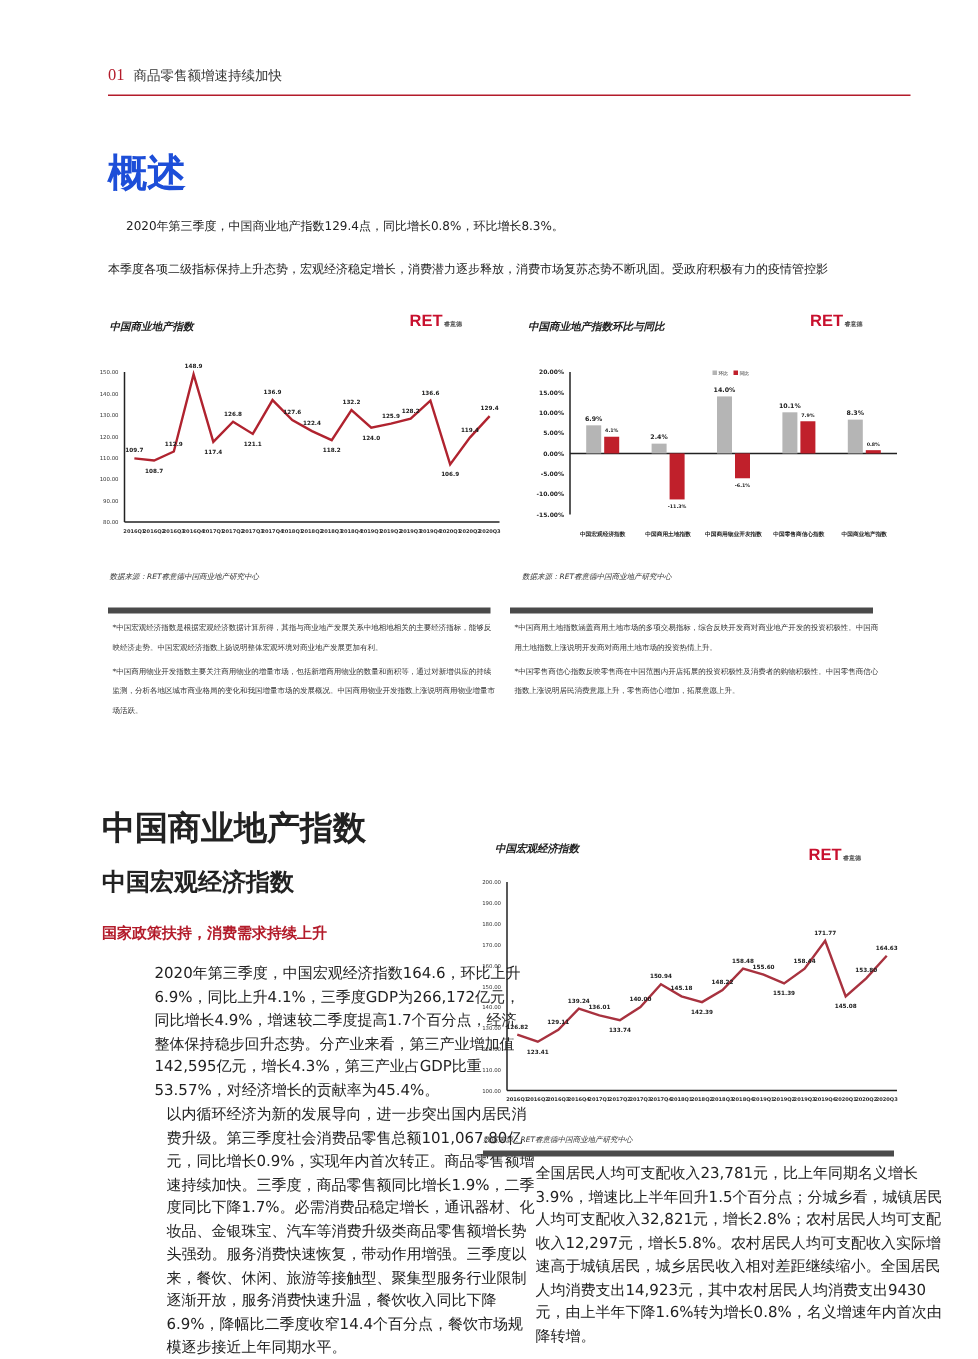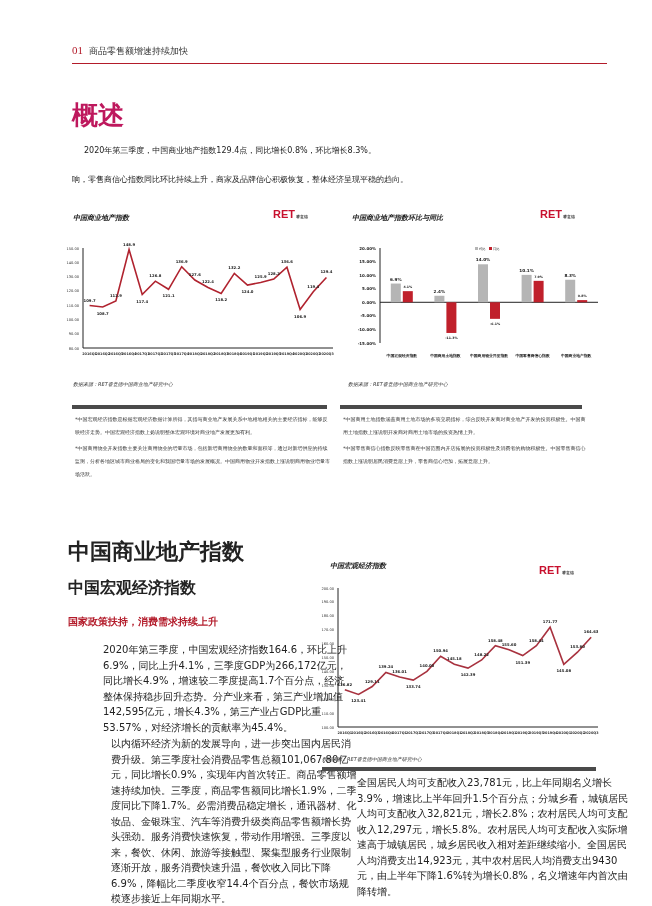--- a/index.html
+++ b/index.html
@@ -1,20 +1,20 @@
 <!DOCTYPE html>
 <html><head>
 <meta charset="utf-8">
 <style>
   html,body{margin:0;padding:0;background:#fff;}
   body{width:652px;height:906px;position:relative;overflow:hidden;font-family:"DejaVu Sans",sans-serif;color:#222;}
   .hdr{position:absolute;left:72px;top:44px;font-size:9px;color:#333;}
   .hdr .num{color:#b31b2a;font-family:"Liberation Serif",serif;font-size:11px;margin-right:6px;}
   .hdr-line{position:absolute;left:72px;top:63px;width:535px;height:1px;background:#b31b2a;}
-  .h1{position:absolute;left:72px;top:98px;font-size:26px;font-weight:bold;color:#be185d;}
+  .h1{position:absolute;left:72px;top:98px;font-size:26px;font-weight:bold;color:#1d4ed8;}
   .p{position:absolute;font-size:8px;line-height:15px;color:#222;}
   .chart-title{position:absolute;font-size:7px;font-style:italic;font-weight:bold;color:#222;}
   .logo{position:absolute;font-family:"Liberation Sans",sans-serif;font-weight:bold;color:#c8102e;font-size:11px;}
   .logo small{font-size:4px;color:#555;margin-left:1px;}
   .src{position:absolute;font-size:5px;font-style:italic;color:#333;}
   .bar-dark{position:absolute;height:4px;background:#4a4a4a;}
   .note{position:absolute;font-size:5px;line-height:13px;color:#333;}
   .h2{position:absolute;left:68px;top:537px;font-size:22px;font-weight:bold;color:#222;}
   .h3{position:absolute;left:68px;top:578px;font-size:16px;font-weight:bold;color:#222;}
   .h4{position:absolute;left:68px;top:615px;font-size:10px;font-weight:bold;color:#b31b2a;text-align:center;}
@@ -25,21 +25,21 @@
 <body>
 
 <div class="hdr">
   <span class="num">01</span><span>商品零售额增速持续加快</span>
 </div>
 <div class="hdr-line"></div>
 
 <div class="h1">概述</div>
 <div class="p" style="left:72px;top:143px;width:540px;margin-left:12px;">2020年第三季度，中国商业地产指数129.4点，同比增长0.8%，环比增长8.3%。</div>
 <div class="p" style="left:72px;top:172px;width:545px;">
-  <div>响，零售商信心指数同比环比持续上升，商家及品牌信心积极恢复，整体经济呈现平稳的趋向。</div>
+  <div>本季度各项二级指标保持上升态势，宏观经济稳定增长，消费潜力逐步释放，消费市场复苏态势不断巩固。受政府积极有力的疫情管控影</div>
 </div>
 
 <div class="chart-title" style="left:73px;top:213px;">中国商业地产指数</div>
 <div class="logo" style="left:273px;top:208px;"><span>RET</span><small>睿意德</small></div>
 <svg id="chart1" style="position:absolute;left:65px;top:240px;" width="270" height="125">
     <line x1="18" y1="8" x2="18" y2="108" stroke="#222" stroke-width="1"></line>
     <line x1="18" y1="108" x2="268" y2="108" stroke="#222" stroke-width="1"></line>
     <text x="14" y="109.5" font-size="3.6" text-anchor="end" fill="#333">80.00</text>
     <text x="14" y="95.21428571428572" font-size="3.6" text-anchor="end" fill="#333">90.00</text>
     <text x="14" y="80.92857142857143" font-size="3.6" text-anchor="end" fill="#333">100.00</text>

